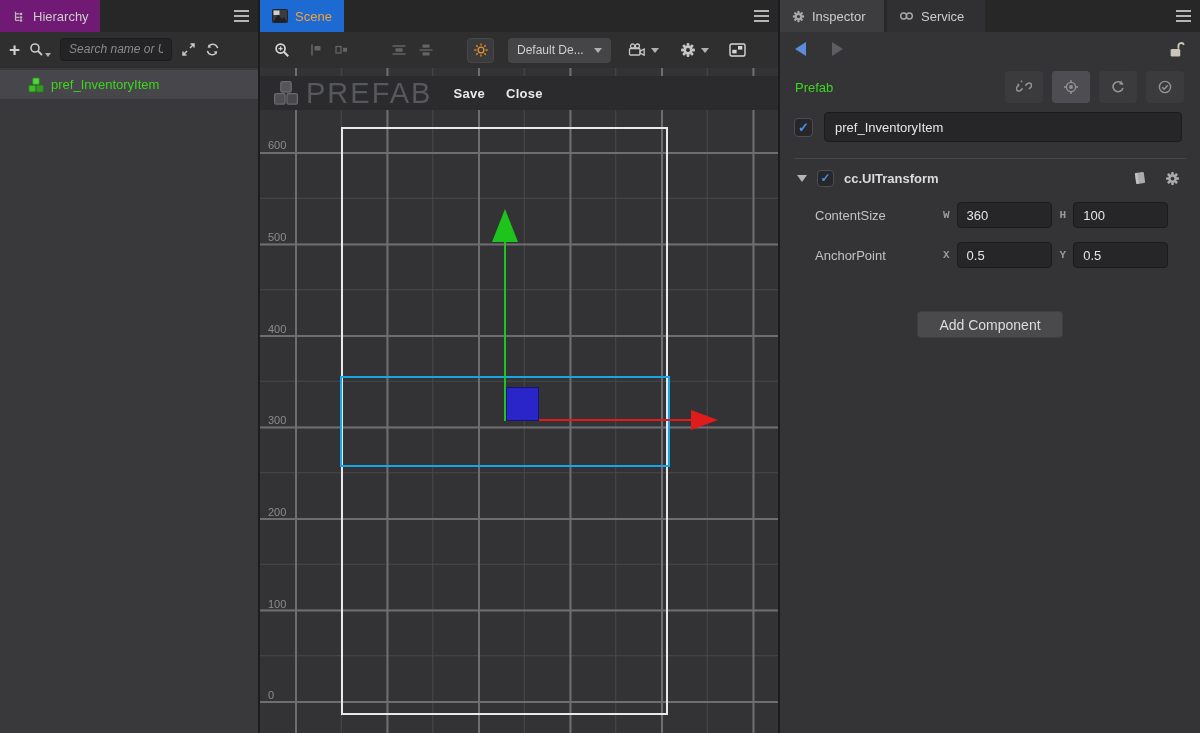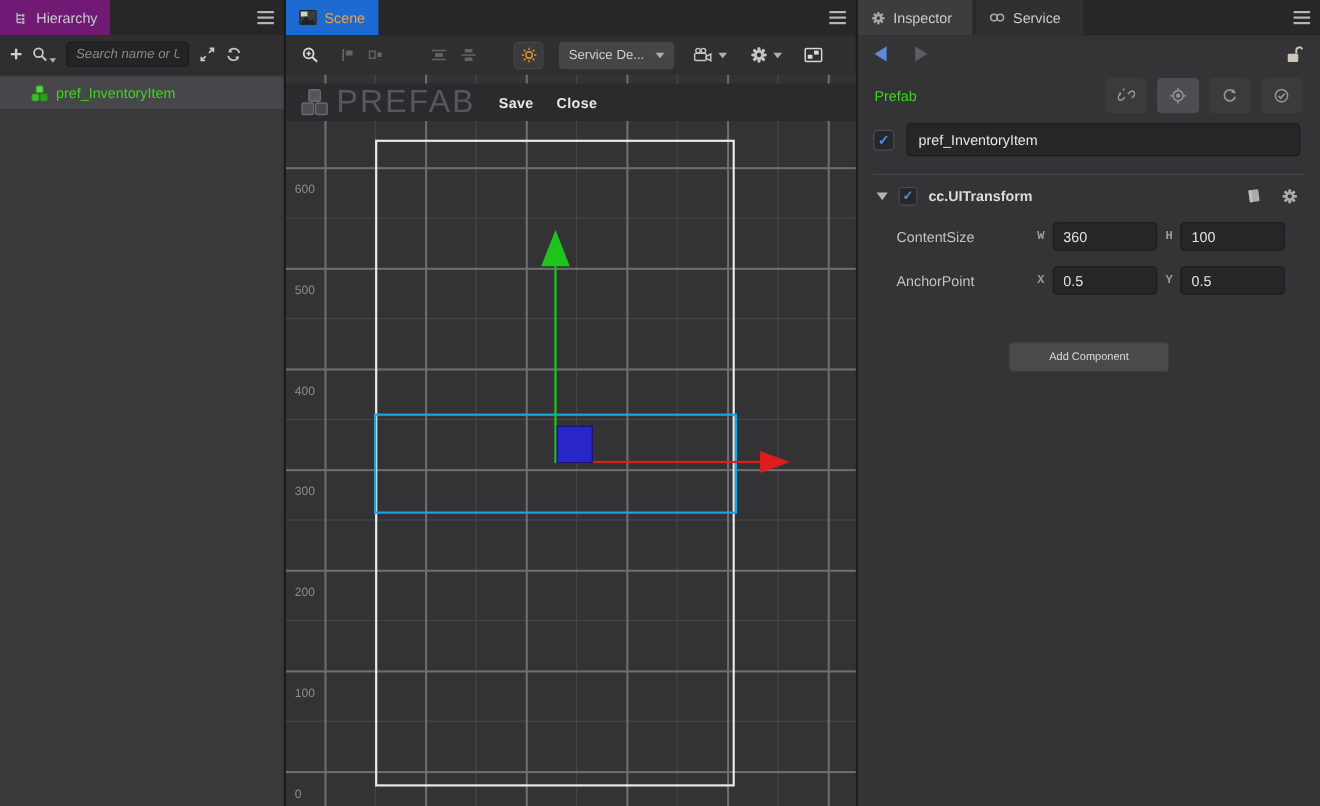--- a/index.html
+++ b/index.html
@@ -70,21 +70,21 @@
   .axis-y-line { position:absolute; left:244px; top:174px; width:2px; height:179px; background:var(--c-axis_y_green,#1ec41b); }
   .axis-y-head { position:absolute; left:232px; top:141px; width:0; height:0;
                  border-left:13px solid transparent; border-right:13px solid transparent;
                  border-bottom:33px solid var(--c-axis_y_green,#1ec41b); }
   .axis-x-line { position:absolute; left:246px; top:351px; width:185px; height:2px; background:var(--c-axis_x_red,#e01b1b); }
   .axis-x-head { position:absolute; left:431px; top:342px; width:0; height:0;
                  border-top:10px solid transparent; border-bottom:10px solid transparent;
                  border-left:27px solid var(--c-axis_x_red,#e01b1b); }
   .anchor-handle { position:absolute; left:247px; top:320px; width:31px; height:32px;
                    background:var(--c-anchor_blue,#2a25c9); outline:1px solid #181376; }
-  .ruler-label { position:absolute; left:8px; width:30px; font-size:11px; color:#8d8d8f;margin-top:27px; }
+  .ruler-label { position:absolute; left:8px; width:30px; font-size:11px; color:#8d8d8f; }
 
   
   .panel-right { width:420px; display:flex; flex-direction:column; background:#343437; }
   .tab-insp { width:104px; background:#3d3d40; }
   .tab-serv { width:98px; background:#303033; margin-left:3px; }
   .insp-nav { height:34px; display:flex; align-items:center; padding:0 15px; gap:26px; }
   .nav-l { width:0; height:0; border-top:7px solid transparent; border-bottom:7px solid transparent;
            border-right:11px solid #5b8cd8; }
   .nav-r { width:0; height:0; border-top:7px solid transparent; border-bottom:7px solid transparent;
            border-left:11px solid #5e5e62; }
@@ -102,21 +102,21 @@
   .section-title { font-size:13px; font-weight:bold; color:#dcdcdc; }
   .head-icons { margin-left:auto; display:flex; gap:17px; color:#ababab; align-items:center; }
   .divider { border-bottom:1px solid #47474a; margin:2px 14px; }
   .prop-row { display:flex; align-items:center; height:30px; margin:5px 18px 5px 35px; }
   .prop-label { width:128px; font-size:13px; color:#c2c2c2; }
   .axis-label { font-family:"Liberation Mono", monospace; font-size:11px; font-weight:bold; color:#9a9a9c; margin-right:7px; }
   .prop-input { width:95px; height:26px; background:#262629; border:1px solid #1b1b1e; border-radius:4px;
                 color:#e5e5e5; font-size:13px; padding:0 9px; font-family:"Liberation Sans",sans-serif; }
   .prop-input + .axis-label { margin-left:8px; }
   .add-btn { display:block; margin:36px auto 0; width:146px; height:27px; background:#4a4a4d;
-             border:1px solid #3f3f42; border-radius:4px; color:#dcdcdc; font-size:10px;
+             border:1px solid #3f3f42; border-radius:4px; color:#dcdcdc; font-size:14px;
              font-family:"Liberation Sans",sans-serif; }
 </style>
 </head>
 <body>
 
 <div class="app">
 
   <div class="panel-left">
     <div class="tabbar">
       <div class="tab tab-hier">
@@ -242,21 +242,21 @@
         <span class="icon">
           <svg width="16" height="16" viewBox="0 0 16 16">
               <g stroke="currentColor" stroke-width="1.3" fill="none">
                 <circle cx="8" cy="8" r="2.9"></circle>
                 <path d="M8 1.4v2M8 12.6v2M1.4 8h2M12.6 8h2M3.3 3.3l1.4 1.4M11.3 11.3l1.4 1.4M12.7 3.3l-1.4 1.4M4.7 11.3l-1.4 1.4"></path>
               </g>
             </svg>
         </span>
       </span>
       <div class="mode-dd" style="margin-right:17px">
-        <span>Service De...</span>
+        <span>Default De...</span>
         <span class="caret"></span>
       </div>
       <span class="dd-group" style="margin-right:21px">
         <span class="icon">
           <svg width="18" height="14" viewBox="0 0 18 14">
               <g fill="none" stroke="currentColor" stroke-width="1.3">
                 <circle cx="4.6" cy="3.1" r="2.1"></circle>
                 <circle cx="9.4" cy="3.1" r="2.1"></circle>
                 <rect x="1.5" y="5.5" width="10.5" height="6.5" rx="1"></rect>
                 <path d="M12 8.2l4.2-2.1v6.1L12 10.1z"></path>

